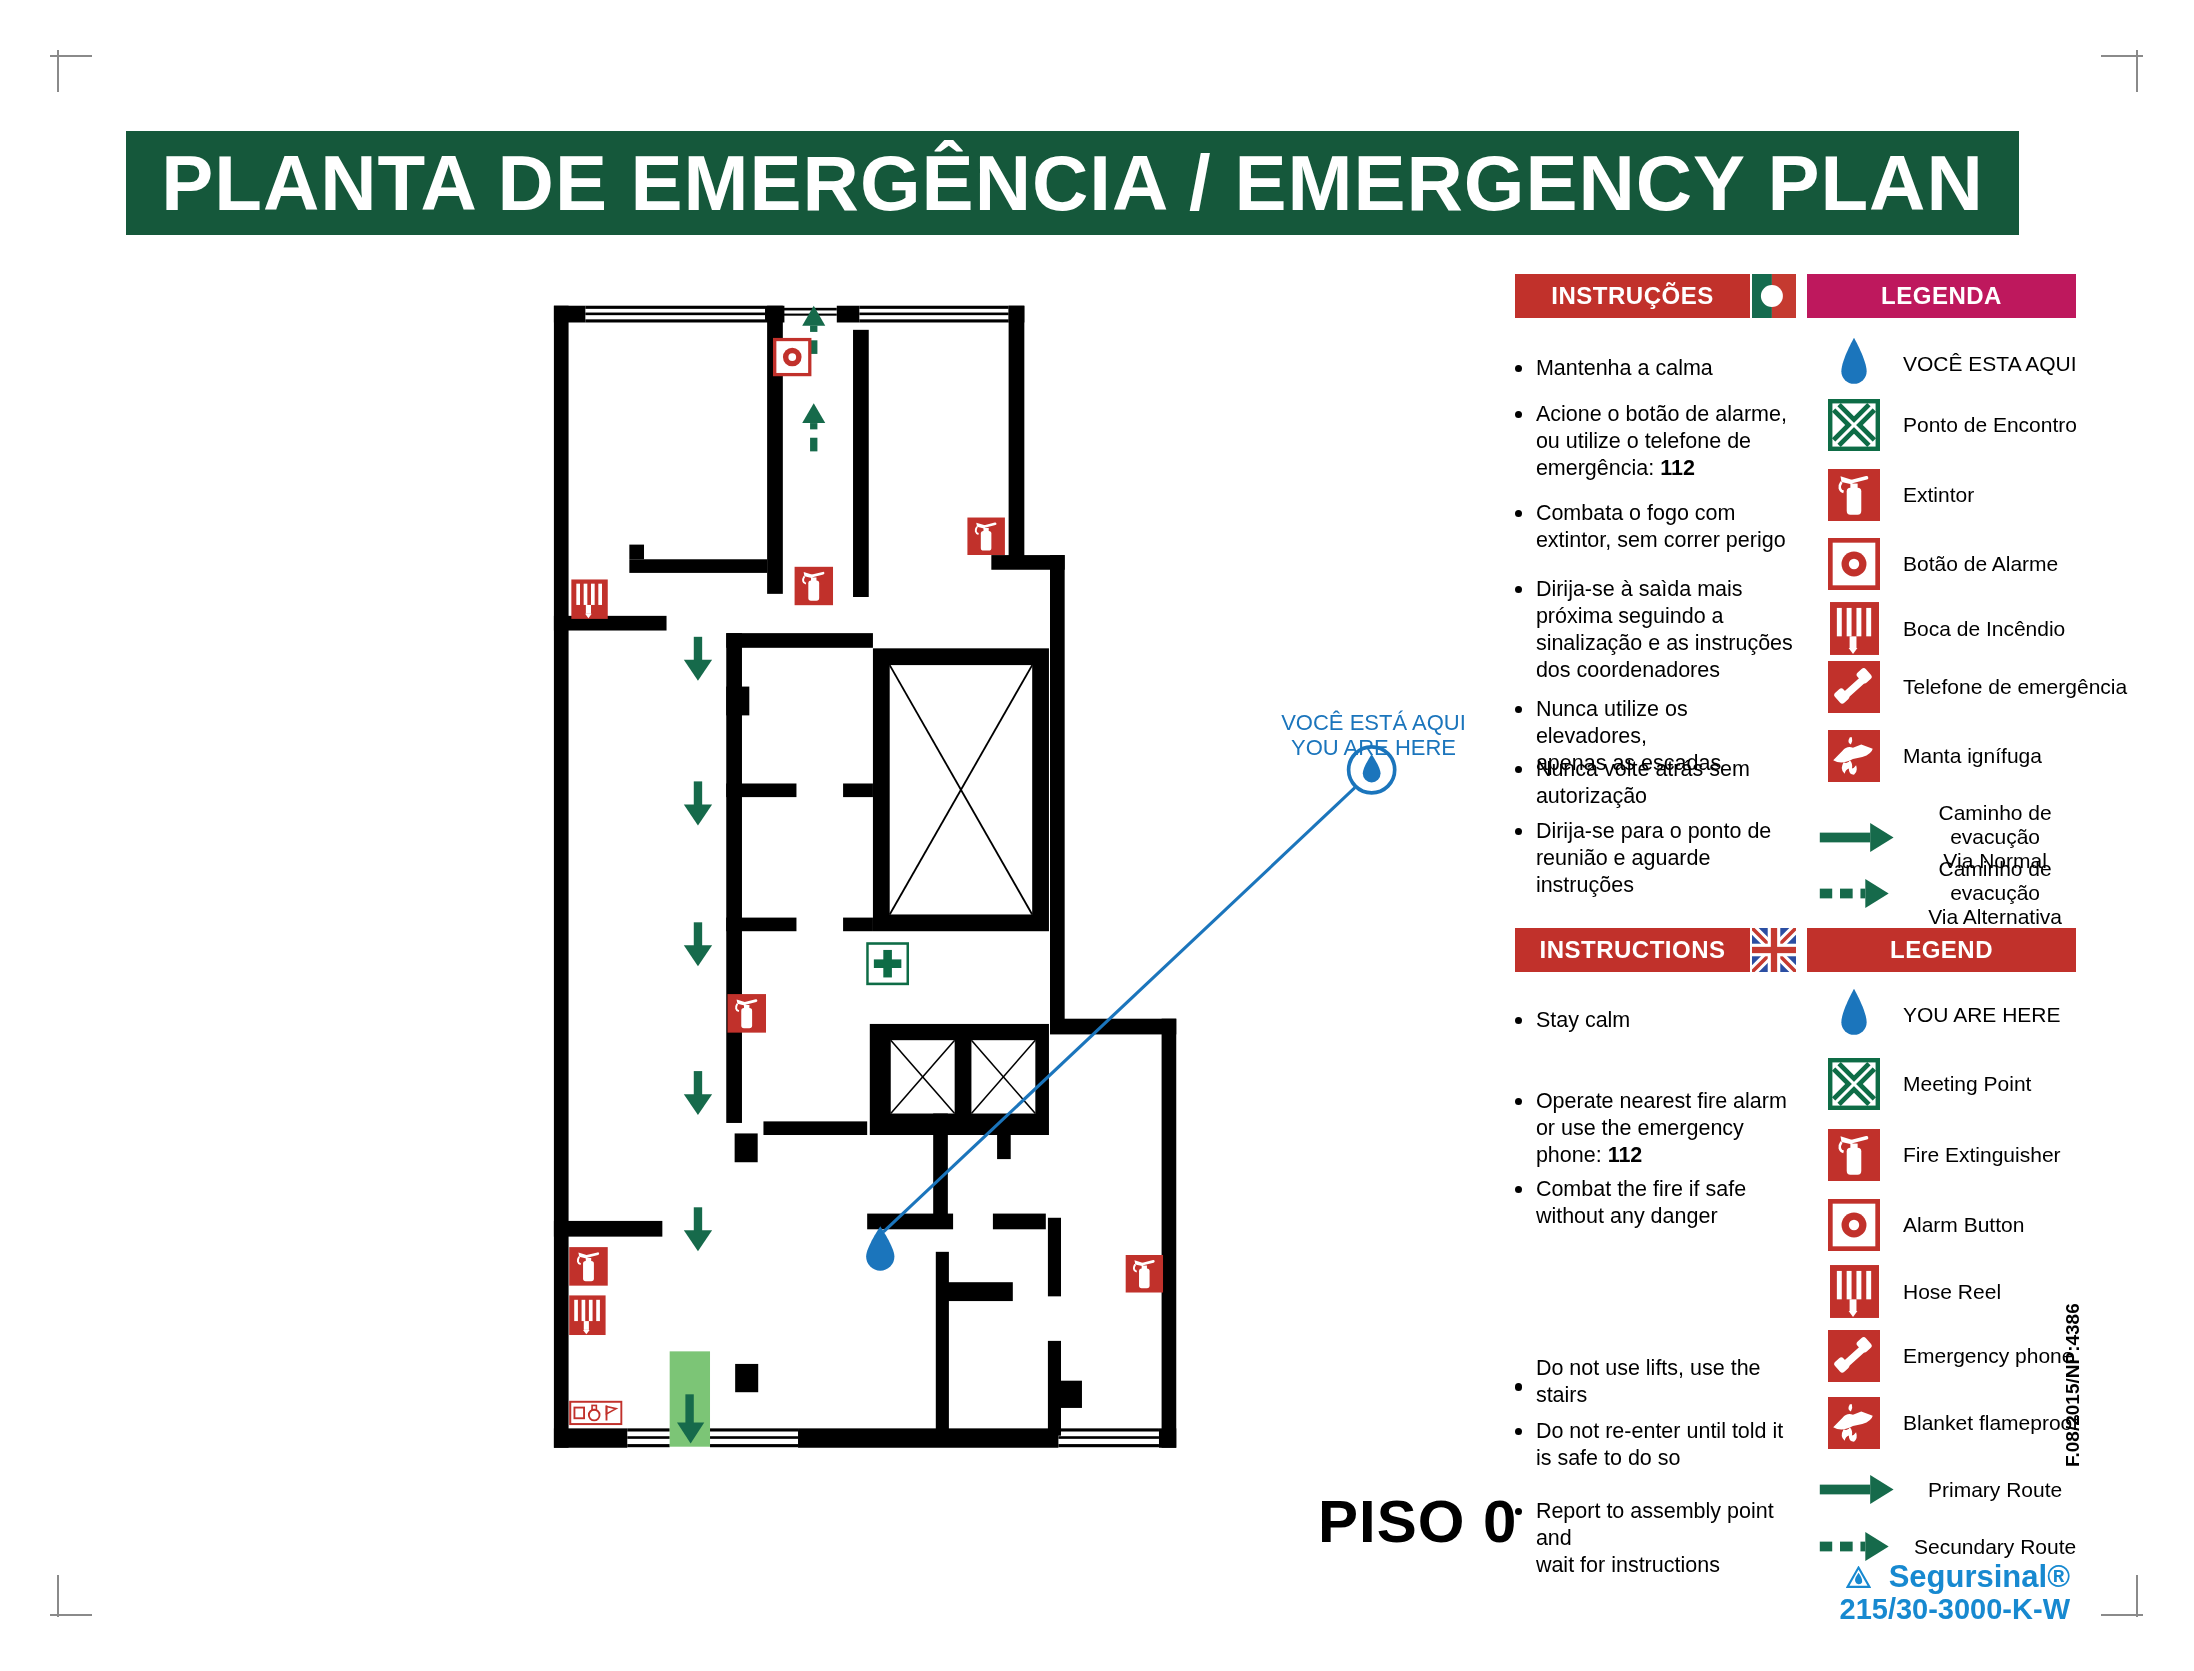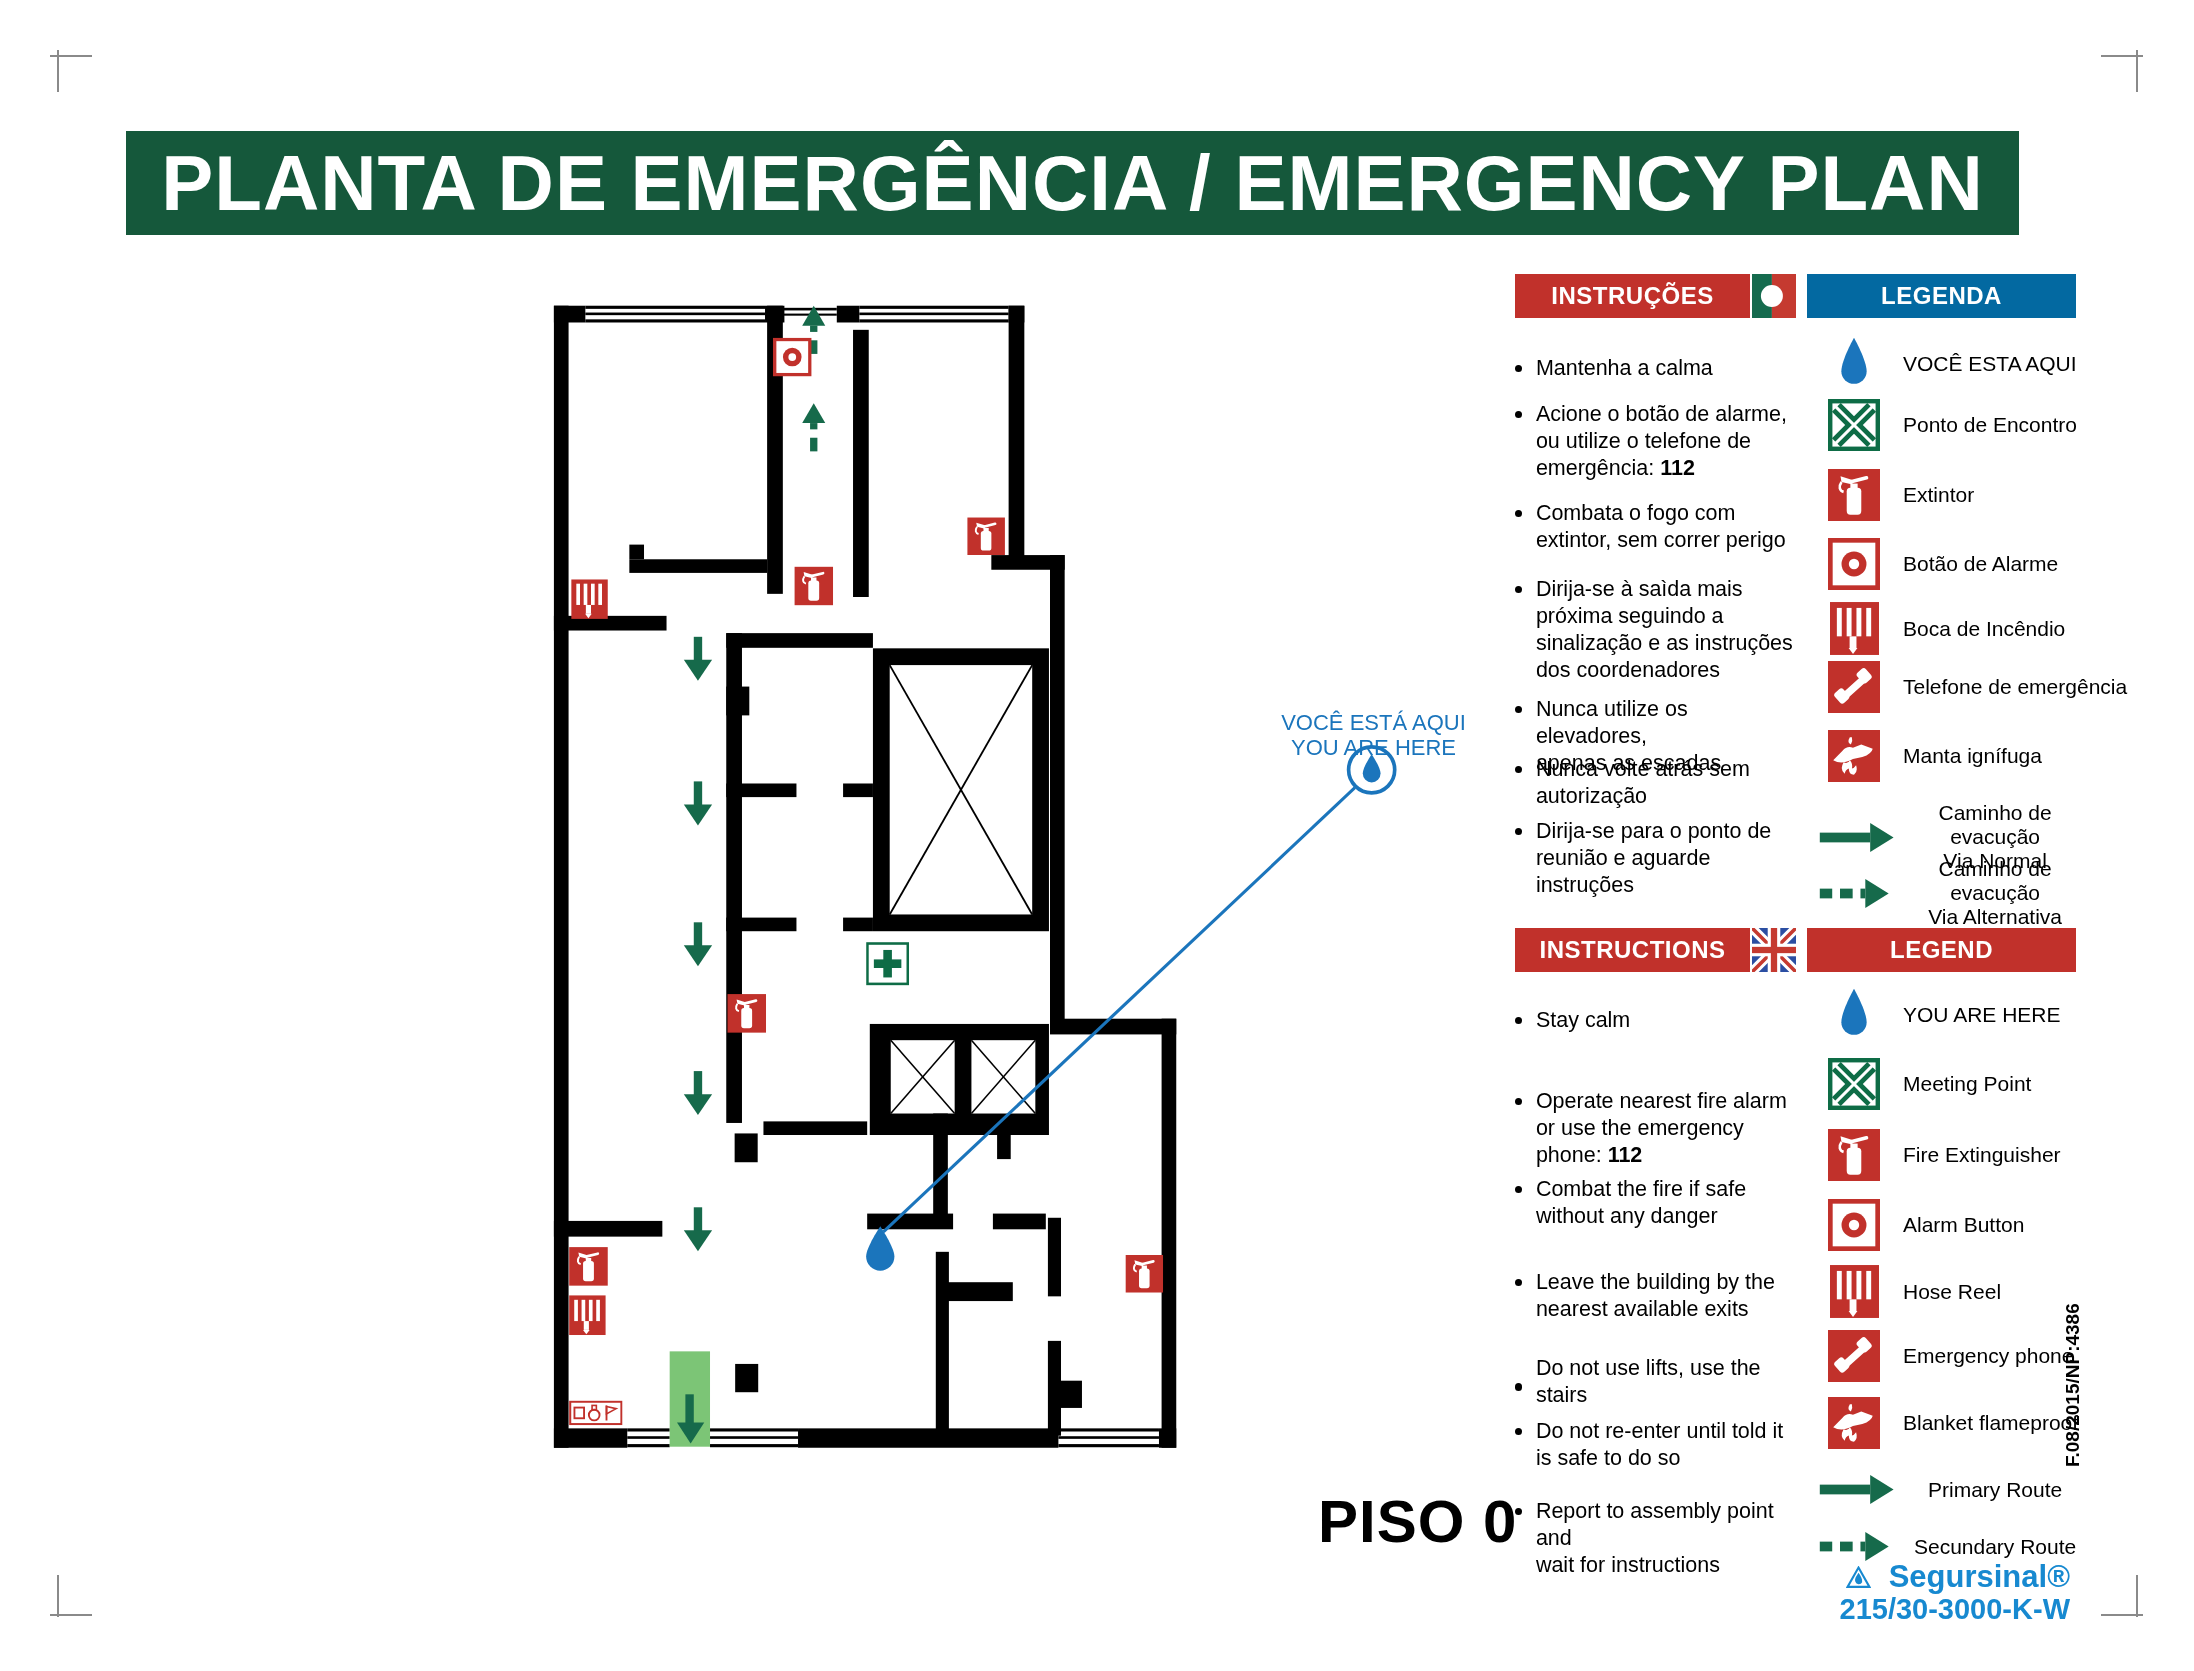--- a/index.html
+++ b/index.html
@@ -8,21 +8,21 @@
   .abs{position:absolute;}
   .cropmark{position:absolute;background:#8a8a8a;}
   
   #title-bar{position:absolute;left:126px;top:131px;width:1893px;height:104px;background:#15583B;
              display:flex;align-items:center;justify-content:center;}
   #title-bar span{color:#fff;font-weight:bold;font-size:78px;letter-spacing:1px;white-space:nowrap;}
   
   .hbar{position:absolute;height:44px;display:flex;align-items:center;justify-content:center;
         color:#fff;font-weight:bold;font-size:24px;letter-spacing:0.5px;}
   .hbar.red{background:#C1312B;}
-  .hbar.blue{background:#0369a1;}
+  .hbar.blue{background:#be185d;}
   .flagbox{position:absolute;width:44px;height:44px;}
   
   .instr-item{position:absolute;left:1515px;width:286px;display:flex;gap:13.6px;
               font-size:21.5px;line-height:27px;}
   .instr-item .dot{width:7.3px;height:7.3px;border-radius:50%;background:#000;margin-top:10px;flex:none;}
   .instr-text{white-space:pre-line;}
   .instr-text b{font-weight:bold;}
   
   .lg-item{position:absolute;left:1823px;display:flex;align-items:center;}
   .lg-icon{width:62px;display:flex;justify-content:center;align-items:center;flex:none;}
@@ -418,25 +418,20 @@
     <span class="dot"></span>
     <span class="instr-text"><span>Operate nearest fire alarm
 or use the emergency
 phone: </span><b>112</b></span>
   </div>
   <div class="instr-item" style="top:1176px;">
     <span class="dot"></span>
     <span class="instr-text"><span>Combat the fire if safe
 without any danger</span><b></b></span>
   </div>
-  <div class="instr-item" style="top:1269px;">
-    <span class="dot"></span>
-    <span class="instr-text"><span>Leave the building by the
-nearest available exits</span><b></b></span>
-  </div>
   <div class="instr-item" style="top:1355px;align-items:center;">
     <span class="dot"></span>
     <span class="instr-text"><span>Do not use lifts, use the
 stairs</span><b></b></span>
   </div>
   <div class="instr-item" style="top:1418px;">
     <span class="dot"></span>
     <span class="instr-text"><span>Do not re-enter until told it
 is safe to do so</span><b></b></span>
   </div>

